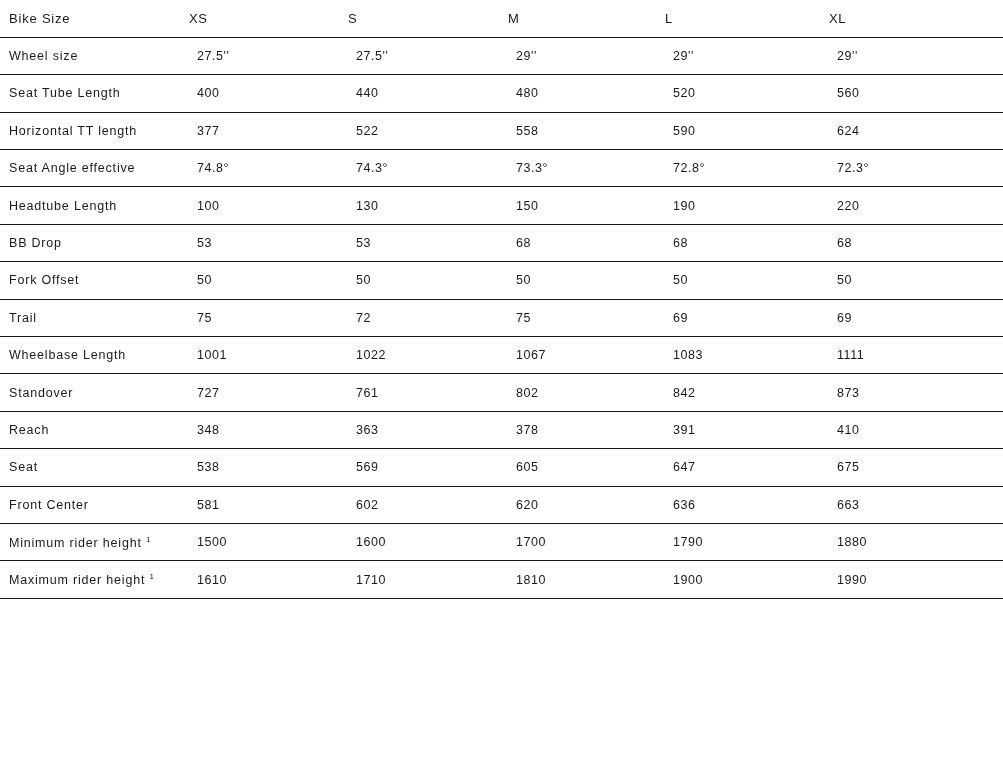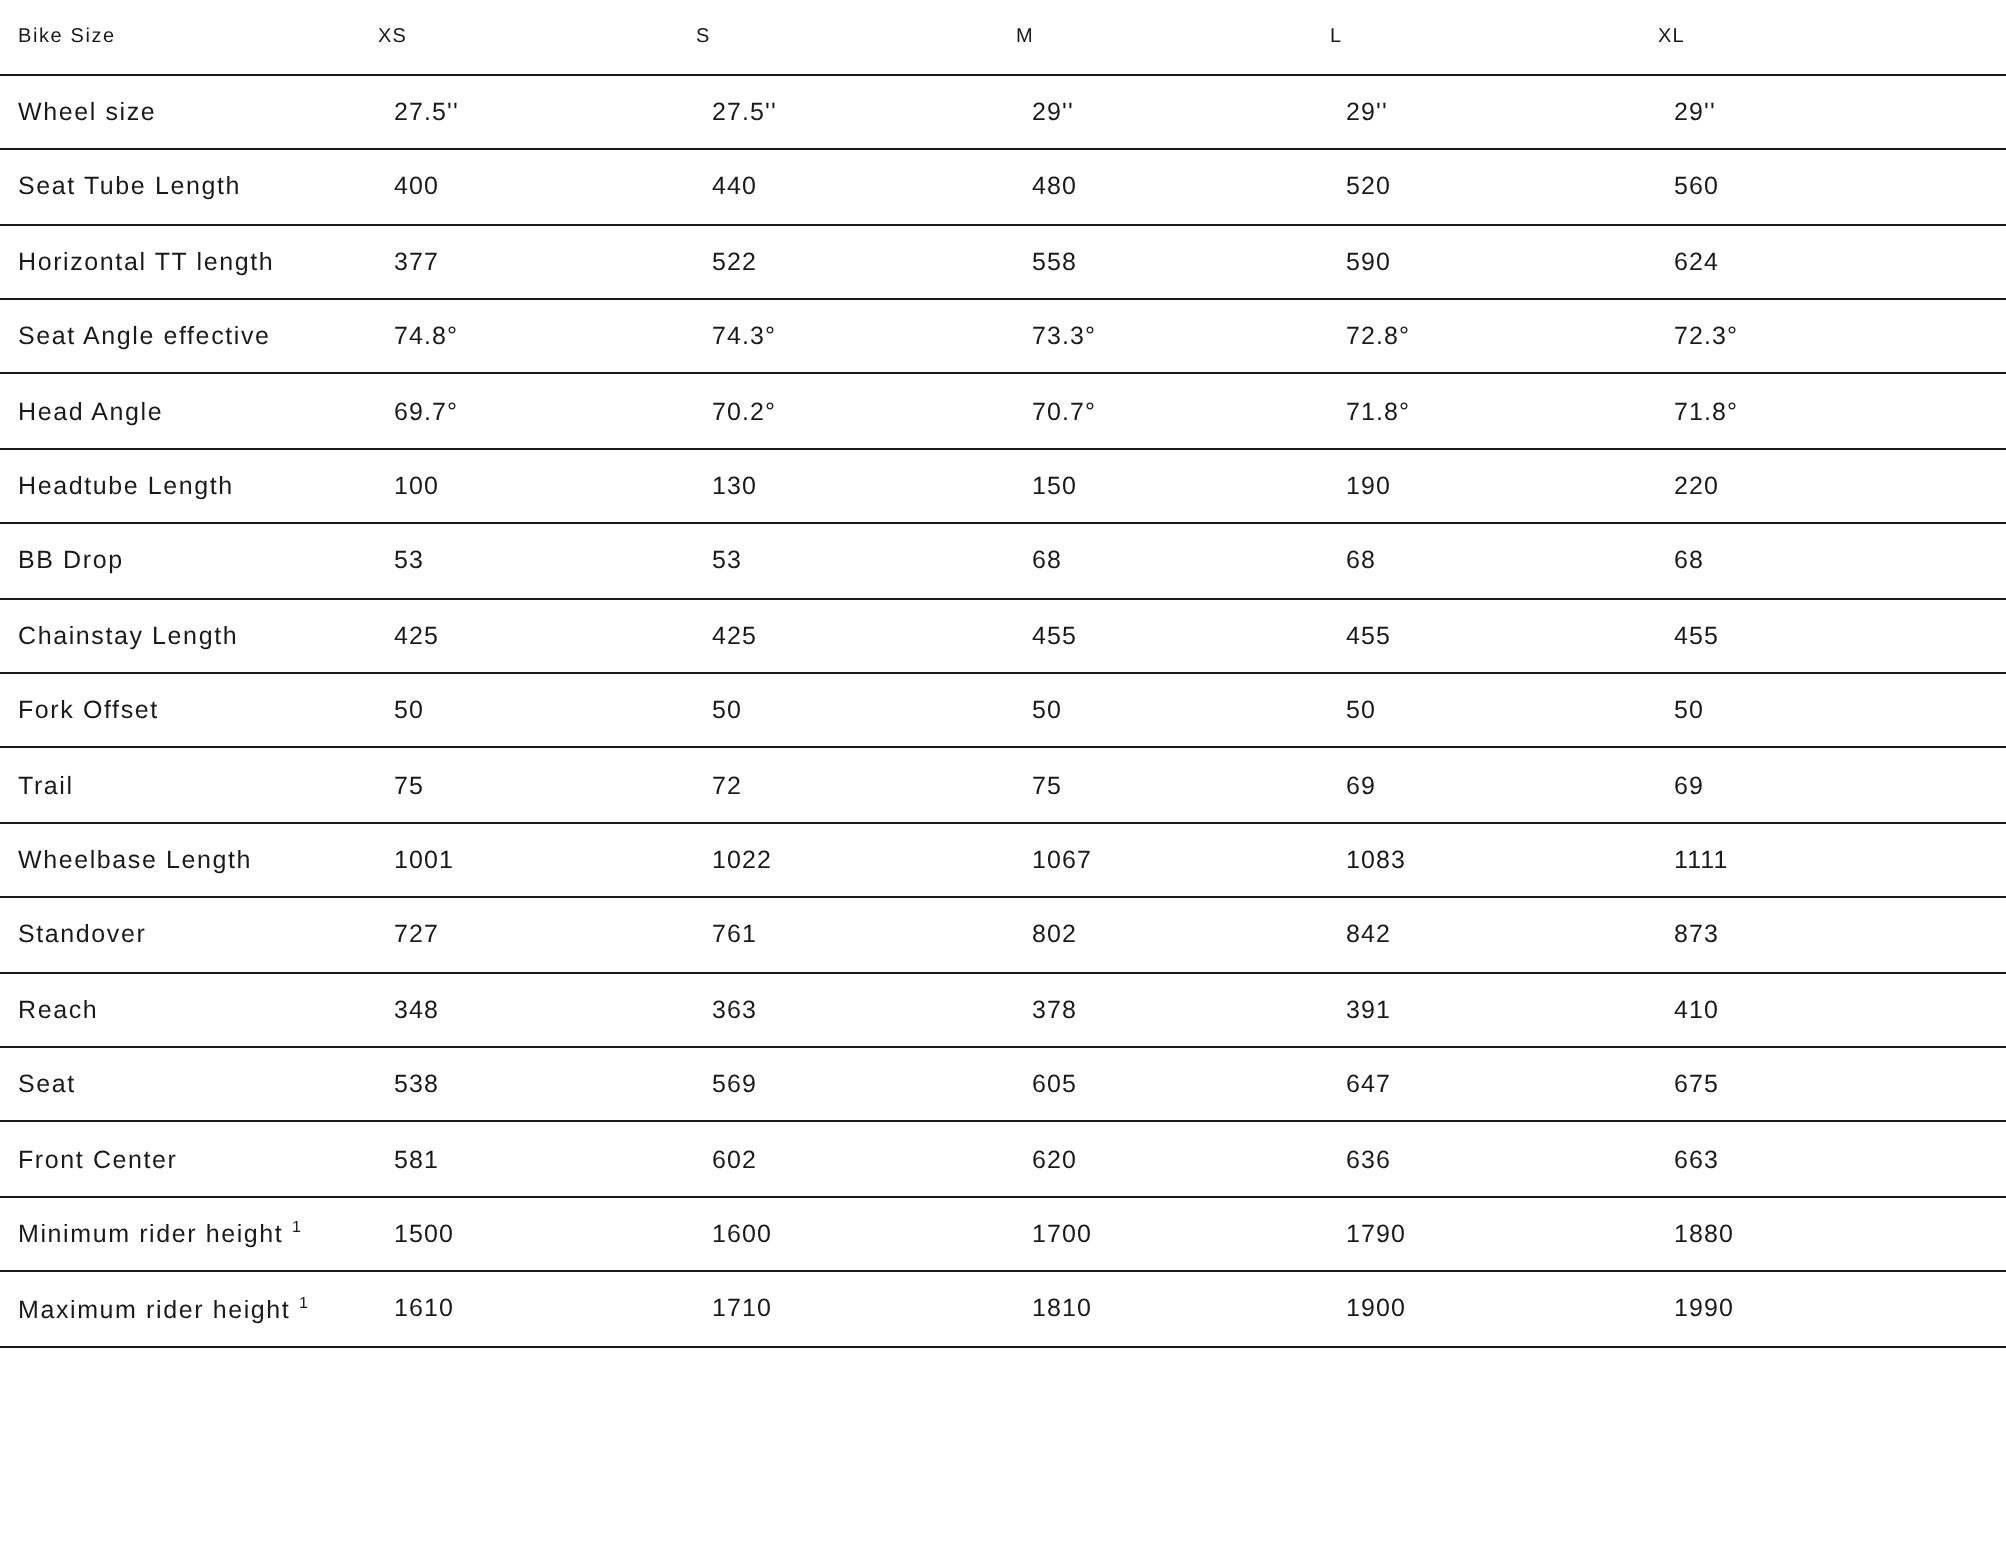--- a/index.html
+++ b/index.html
@@ -42,21 +42,21 @@
   }
   .geo-table th.label,
   .geo-table td.label {
     padding-left: 9px;
     letter-spacing: 0.8px;
   }
   .geo-table td.val {
     padding-left: 8px;
   }
   .geo-table thead th {
-    font-size: 10px;
+    font-size: 13px;
   }
   .geo-table tbody tr:last-child th,
   .geo-table tbody tr:last-child td {
     border-bottom: 1px solid #1a1a1a;
   }
   sup {
     font-size: 8px;
     vertical-align: super;
     letter-spacing: 0;
   }
@@ -110,52 +110,36 @@
     </tr>
     <tr>
       <th class="label">Seat Angle effective</th>
       <td class="val">74.8°</td>
       <td class="val">74.3°</td>
       <td class="val">73.3°</td>
       <td class="val">72.8°</td>
       <td class="val">72.3°</td>
     </tr>
     <tr>
-      <th class="label">Head Angle</th>
-      <td class="val">69.7°</td>
-      <td class="val">70.2°</td>
-      <td class="val">70.7°</td>
-      <td class="val">71.8°</td>
-      <td class="val">71.8°</td>
-    </tr>
-    <tr>
       <th class="label">Headtube Length</th>
       <td class="val">100</td>
       <td class="val">130</td>
       <td class="val">150</td>
       <td class="val">190</td>
       <td class="val">220</td>
     </tr>
     <tr>
       <th class="label">BB Drop</th>
       <td class="val">53</td>
       <td class="val">53</td>
       <td class="val">68</td>
       <td class="val">68</td>
       <td class="val">68</td>
     </tr>
     <tr>
-      <th class="label">Chainstay Length</th>
-      <td class="val">425</td>
-      <td class="val">425</td>
-      <td class="val">455</td>
-      <td class="val">455</td>
-      <td class="val">455</td>
-    </tr>
-    <tr>
       <th class="label">Fork Offset</th>
       <td class="val">50</td>
       <td class="val">50</td>
       <td class="val">50</td>
       <td class="val">50</td>
       <td class="val">50</td>
     </tr>
     <tr>
       <th class="label">Trail</th>
       <td class="val">75</td>

